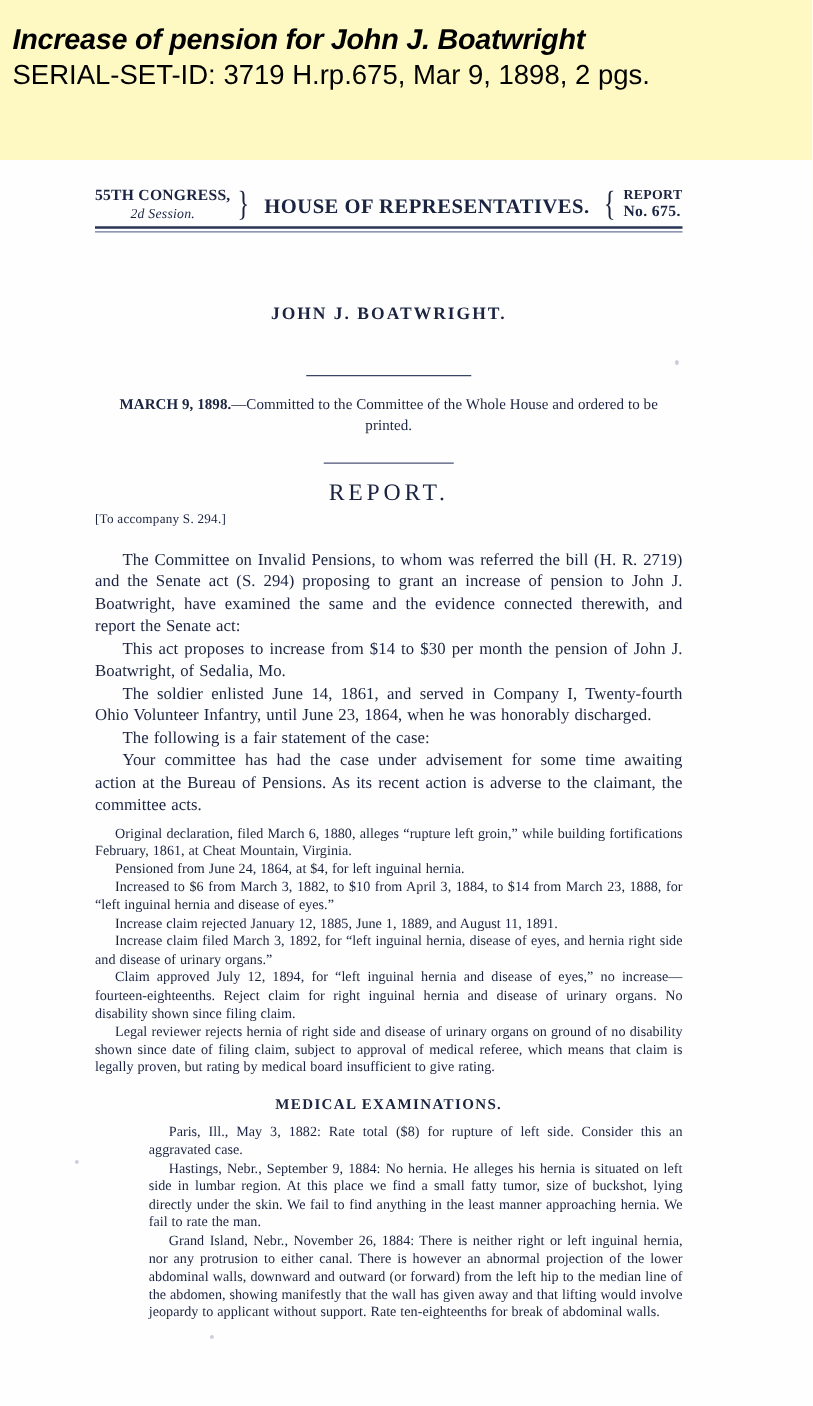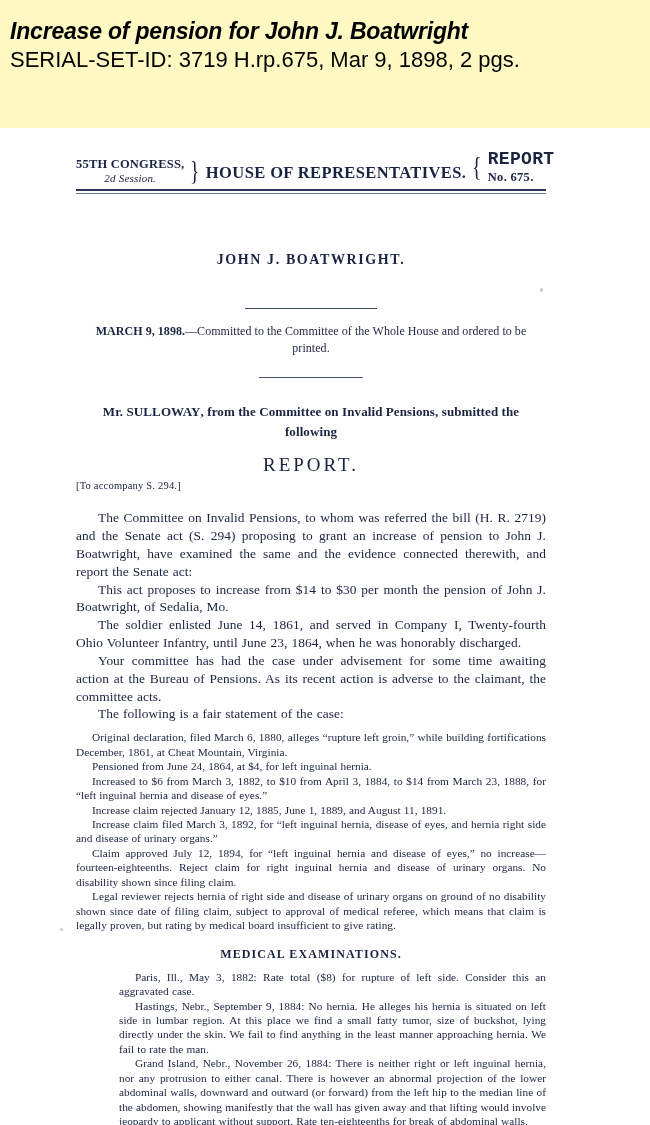--- a/index.html
+++ b/index.html
@@ -106,23 +106,23 @@
     font-size: 16.5px;
     letter-spacing: 0.4px;
     white-space: nowrap;
     padding-bottom: 2px;
   }
   .mh-right {
     text-align: left;
     line-height: 1.1;
   }
   .mh-report {
-    font-family: Liberation Mono, monospace;
-    font-weight: bold;
-    font-size: 18px;
+    font-family: Liberation Serif, serif;
+    font-weight: bold;
+    font-size: 11px;
     font-variant: small-caps;
     letter-spacing: 0.3px;
     white-space: nowrap;
   }
   .mh-number {
     font-family: "Liberation Serif", serif;
     font-weight: bold;
     font-size: 12.5px;
     letter-spacing: 0.3px;
     white-space: nowrap;
@@ -292,37 +292,34 @@
       <div class="doc-title">JOHN J. BOATWRIGHT.</div>
 
       <div class="rule-short"></div>
 
       <div class="committed">
         <span class="sc">MARCH 9, 1898.</span><span>—Committed to the Committee of the Whole House and ordered to be printed.</span>
       </div>
 
       <div class="rule-short2"></div>
 
-      <div class="submitted">
-        <span>Mr. </span><span class="sc">SULLOWAY</span><span>, from the Committee on Invalid Pensions, submitted the following</span>
-      </div>
 
       <div class="report-word">REPORT.</div>
       <div class="accompany">[To accompany S. 294.]</div>
 
       <div class="body-block">
         <p class="para">The Committee on Invalid Pensions, to whom was referred the bill (H. R. 2719) and the Senate act (S. 294) proposing to grant an increase of pension to John J. Boatwright, have examined the same and the evidence connected therewith, and report the Senate act:</p>
         <p class="para">This act proposes to increase from $14 to $30 per month the pension of John J. Boatwright, of Sedalia, Mo.</p>
         <p class="para">The soldier enlisted June 14, 1861, and served in Company I, Twenty-fourth Ohio Volunteer Infantry, until June 23, 1864, when he was honorably discharged.</p>
+        <p class="para">The following is a fair statement of the case:</p>
         <p class="para">Your committee has had the case under advisement for some time awaiting action at the Bureau of Pensions. As its recent action is adverse to the claimant, the committee acts.</p>
-        <p class="para">The following is a fair statement of the case:</p>
       </div>
 
       <div class="small-block">
-        <p class="para-sm">Original declaration, filed March 6, 1880, alleges “rupture left groin,” while building fortifications December, 1861, at Cheat Mountain, Virginia.</p>
+        <p class="para-sm">Original declaration, filed March 6, 1880, alleges “rupture left groin,” while building fortifications February, 1861, at Cheat Mountain, Virginia.</p>
         <p class="para-sm">Pensioned from June 24, 1864, at $4, for left inguinal hernia.</p>
         <p class="para-sm">Increased to $6 from March 3, 1882, to $10 from April 3, 1884, to $14 from March 23, 1888, for “left inguinal hernia and disease of eyes.”</p>
         <p class="para-sm">Increase claim rejected January 12, 1885, June 1, 1889, and August 11, 1891.</p>
         <p class="para-sm">Increase claim filed March 3, 1892, for “left inguinal hernia, disease of eyes, and hernia right side and disease of urinary organs.”</p>
         <p class="para-sm">Claim approved July 12, 1894, for “left inguinal hernia and disease of eyes,” no increase—fourteen-eighteenths. Reject claim for right inguinal hernia and disease of urinary organs. No disability shown since filing claim.</p>
         <p class="para-sm">Legal reviewer rejects hernia of right side and disease of urinary organs on ground of no disability shown since date of filing claim, subject to approval of medical referee, which means that claim is legally proven, but rating by medical board insufficient to give rating.</p>
       </div>
 
       <div class="section-head">MEDICAL EXAMINATIONS.</div>
 

